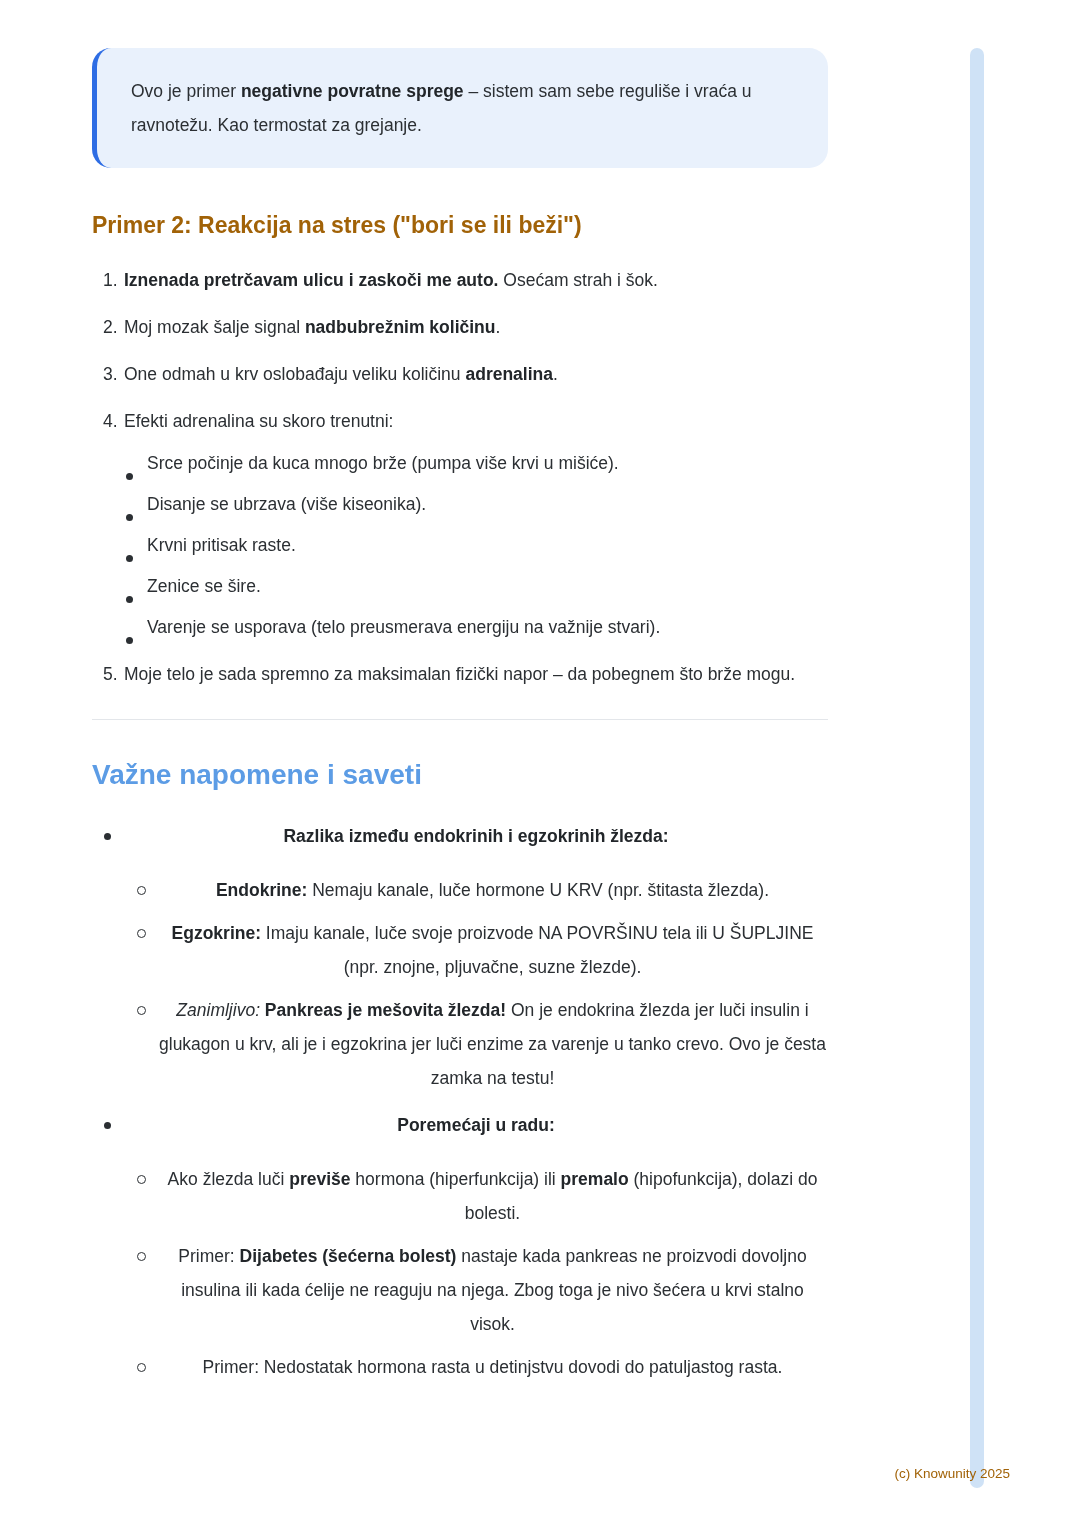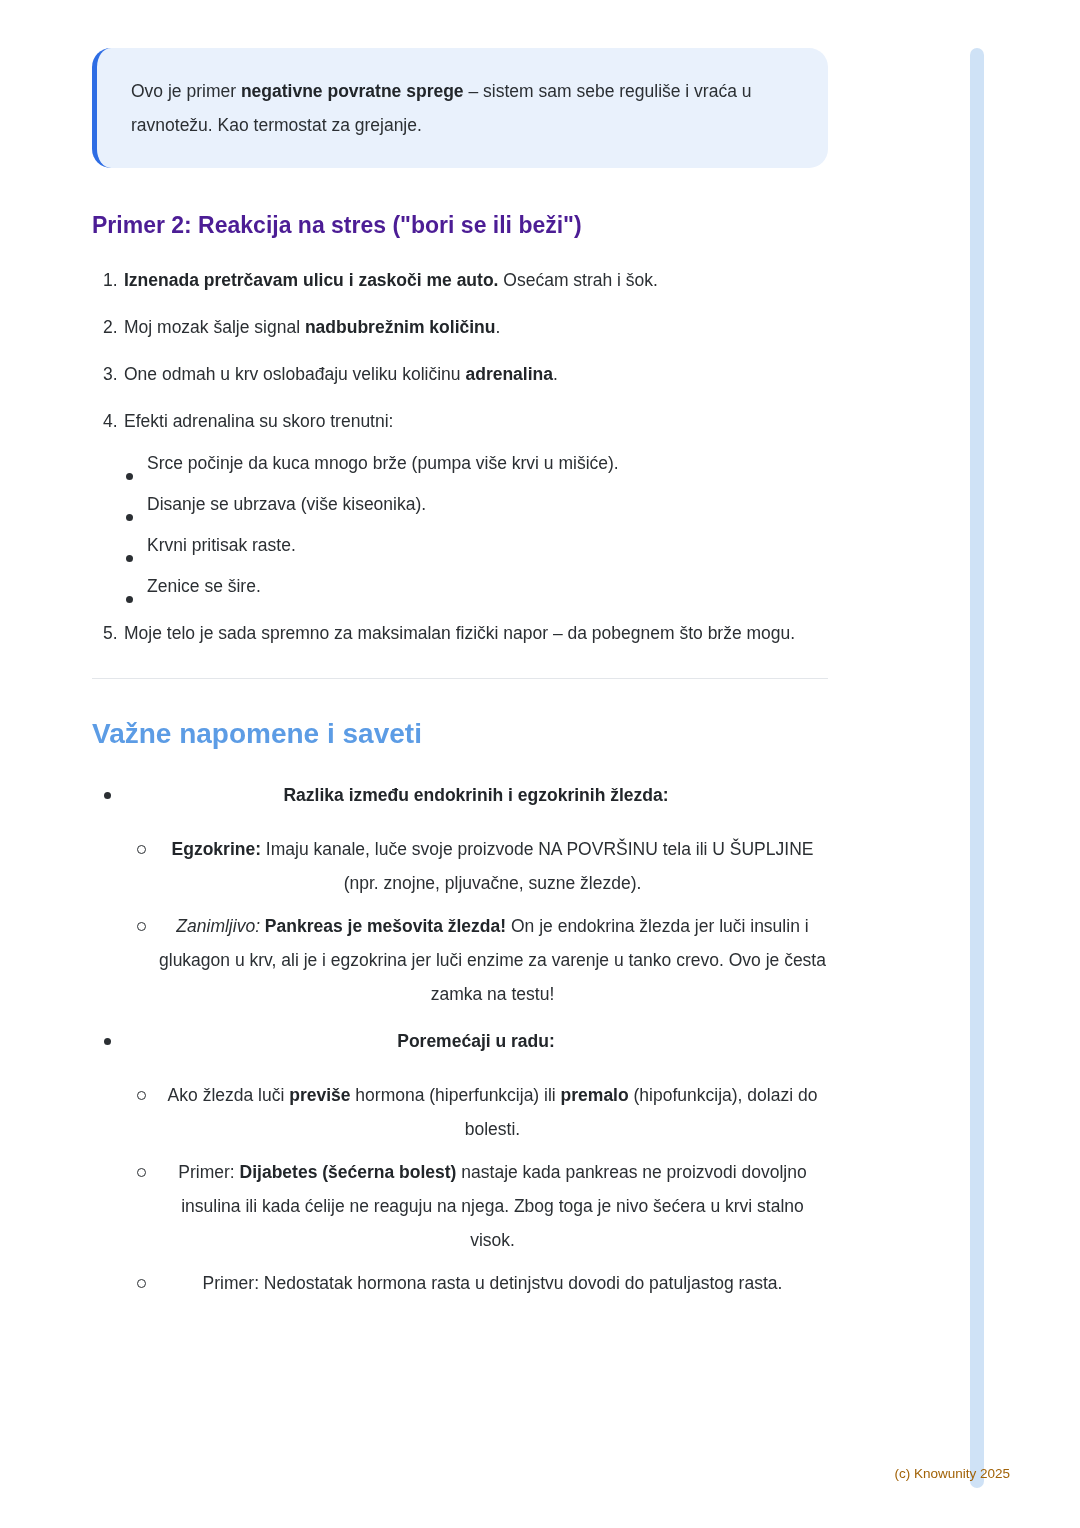--- a/index.html
+++ b/index.html
@@ -21,21 +21,21 @@
     background:#e9f1fc;
     border-left:5px solid #2e6de4;
     border-radius:19px;
     padding:26px 34px;
   }
 
   
   .h2 {
     margin:44px 0 24px;
     font-size:23px; line-height:27px; font-weight:700;
-    color:#4c1d95;
+    color:#a16207;
   }
   .h1 {
     margin:38px 0 28px;
     font-size:28px; line-height:33px; font-weight:700;
     color:#5c9ce5;
   }
 
   
   .num-list { padding-left:11px; }
   .step { margin-bottom:13px; }
@@ -129,20 +129,24 @@
           <p class="txt">Disanje se ubrzava (više kiseonika).</p>
         </div>
         <div class="dot-item">
           <span class="dot"></span>
           <p class="txt">Krvni pritisak raste.</p>
         </div>
         <div class="dot-item">
           <span class="dot"></span>
           <p class="txt">Zenice se šire.</p>
         </div>
+        <div class="dot-item">
+          <span class="dot"></span>
+          <p class="txt">Varenje se usporava (telo preusmerava energiju na važnije stvari).</p>
+        </div>
       </div>
     </div>
 
     <div class="step">
       <div class="step-row">
         <span class="num">5.</span>
         <p class="txt"><span>Moje telo je sada spremno za maksimalan fizički napor – da pobegnem što brže mogu.</span></p>
       </div>
     </div>
 
@@ -155,20 +159,24 @@
   <div class="notes-list">
 
     <div class="note-group">
       <div class="note-title-row">
         <span class="bullet"></span>
         <p class="txt"><strong>Razlika između endokrinih i egzokrinih žlezda:</strong></p>
       </div>
       <div class="sub-list">
         <div class="note-sub">
           <span class="circle"></span>
+          <p class="txt"><em></em><span></span><strong>Endokrine:</strong><span></span><strong></strong><span> Nemaju kanale, luče hormone U KRV (npr. štitasta žlezda).</span></p>
+        </div>
+        <div class="note-sub">
+          <span class="circle"></span>
           <p class="txt"><em></em><span></span><strong>Egzokrine:</strong><span></span><strong></strong><span> Imaju kanale, luče svoje proizvode NA POVRŠINU tela ili U ŠUPLJINE (npr. znojne, pljuvačne, suzne žlezde).</span></p>
         </div>
         <div class="note-sub">
           <span class="circle"></span>
           <p class="txt"><em>Zanimljivo:</em><span></span><strong> Pankreas je mešovita žlezda!</strong><span></span><strong></strong><span> On je endokrina žlezda jer luči insulin i glukagon u krv, ali je i egzokrina jer luči enzime za varenje u tanko crevo. Ovo je česta zamka na testu!</span></p>
         </div>
       </div>
     </div>
 
     <div class="note-group">

